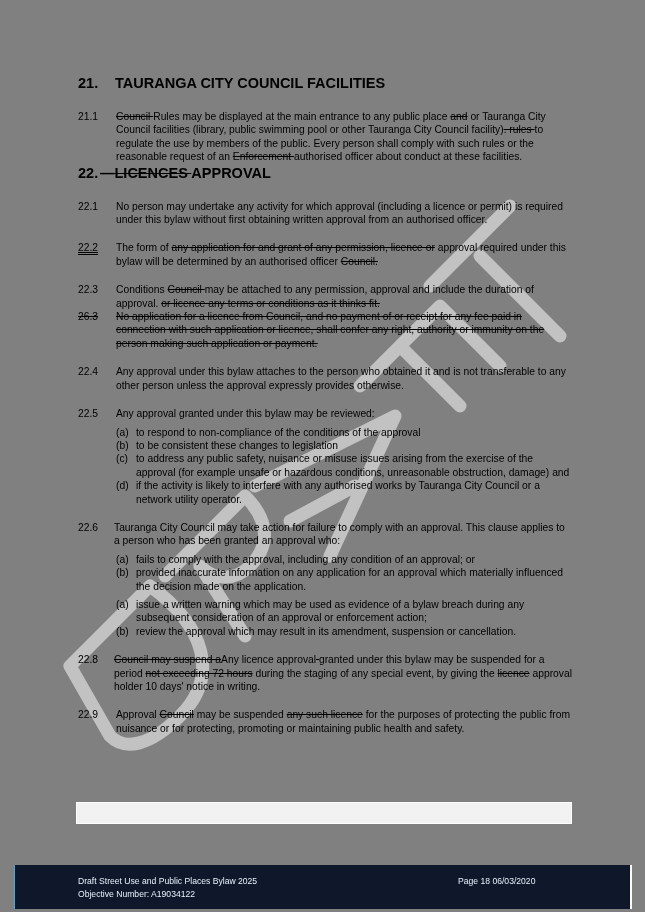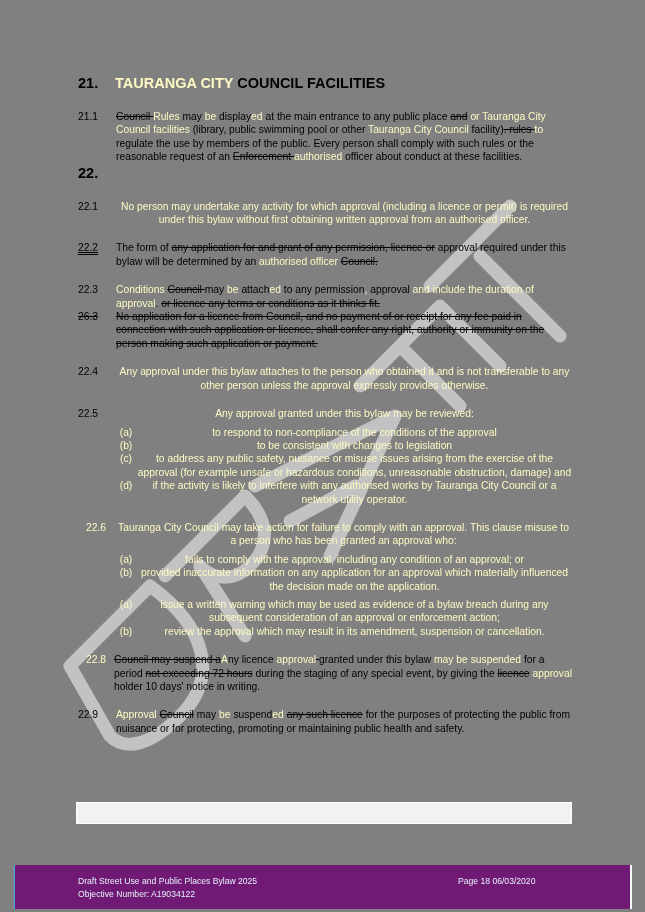--- a/index.html
+++ b/index.html
@@ -9,21 +9,21 @@
     font-family: "Liberation Sans", sans-serif;
     color: #000;
     position: relative;
   }
   .page { position: absolute; left: 0; top: 16px; width: 645px; height: 912px; }
   .watermark {
     position: absolute; left: 0; top: 0; width: 645px; height: 912px;
     pointer-events: none; z-index: 0;
   }
   .content { position: absolute; left: 78px; top: 58px; width: 495px; z-index: 1; }
-  .red { color: #fef9c3; text-align: center; }
+  .red { color: #000000; }
   .strike { text-decoration: line-through; }
   .dunder { text-decoration: underline double; }
   h2.sec {
     margin: 0; font-size: 14.5px; font-weight: bold; line-height: 18px;
     display: flex;
   }
   h2.sec .num { width: 37px; flex: none; }
   .clause { display: flex; font-size: 10.3px; line-height: 13.4px; margin-top: 15px; }
   .clause .cnum { width: 38px; flex: none; }
   .clause .ctext { flex: 1; }
@@ -32,21 +32,21 @@
   .sub .stext { flex: 1; }
   .subs { margin-top: 5px; }
   .sec22 { margin-top: 32px; }
   .c-first { margin-top: 18px; }
   .blankbox {
     position: absolute; left: 76px; top: 786px; width: 494px; height: 20px;
     background: #f2f2f2; border: 1px solid #ffffff; z-index: 1;
   }
   .footer {
     position: absolute; left: 14px; top: 849px; width: 615px; height: 44px;
-    background: #701a75; border-left: 1px solid #46a8e4; border-right: 2px solid #ffffff;
+    background: #0f172a; border-left: 1px solid #46a8e4; border-right: 2px solid #ffffff;
     z-index: 1; color: #e6f2fb; font-size: 8.6px; line-height: 12.5px;
   }
   .footer .fl { position: absolute; left: 63px; top: 10px; }
   .footer .fr { position: absolute; left: 414px; top: 10px; margin-left: 29px; }
 </style>
 </head>
 <body>
 
 <div class="page">
 
@@ -74,20 +74,23 @@
       </span>
     </h2>
 
     <div class="clause c-first">
       <span class="cnum">21.1</span>
       <span class="ctext"><span class="strike">Council </span><span class="red">Rules</span><span> may </span><span class="red">be</span><span> display</span><span class="red">ed</span><span> at the main entrance to any public place </span><span class="strike">and</span><span class="red"> or </span><span class="red">Tauranga City Council facilities</span><span> (library, public swimming pool or other </span><span class="red">Tauranga City Council</span><span> facility)</span><span class="strike">. rules </span><span class="red">to</span><span> regulate the use by members of the public. Every person shall comply with such rules or the reasonable request of an </span><span class="strike">Enforcement </span><span class="red">authorised</span><span> officer about conduct at these facilities.</span></span>
     </div>
 
     <h2 class="sec sec22">
       <span class="num" style="width:22px">22.</span>
+      <span>
+        <span class="red">—</span><span class="strike">LICENCES </span><span class="red">APPROVAL</span>
+      </span>
     </h2>
 
     <div class="clause c-first">
       <span class="cnum">22.1</span>
       <span class="ctext red">No person may undertake any activity for which approval (including a licence or permit) is required under this bylaw without first obtaining written approval from an authorised officer.</span>
     </div>
 
     <div class="clause">
       <span class="cnum"><span class="dunder">22.2</span></span>
       <span class="ctext"><span>The form of </span><span class="strike">any application for and grant of any permission, licence or</span><span> approval required under this bylaw will be determined by an </span><span class="red">authorised officer</span><span> </span><span class="strike">Council.</span></span>
@@ -112,35 +115,35 @@
       <span class="cnum">22.5</span>
       <span class="ctext red">Any approval granted under this bylaw may be reviewed:</span>
     </div>
     <div class="subs red">
       <div class="sub">
           <span class="snum">(a)</span>
           <span class="stext">to respond to non-compliance of the conditions of the approval</span>
         </div>
       <div class="sub">
           <span class="snum">(b)</span>
-          <span class="stext">to be consistent with changes to legislation</span>
+          <span class="stext">to be consistent these changes to legislation</span>
         </div>
       <div class="sub">
           <span class="snum">(c)</span>
           <span class="stext">to address any public safety, nuisance or misuse issues arising from the exercise of the approval (for example unsafe or hazardous conditions, unreasonable obstruction, damage) and</span>
         </div>
       <div class="sub">
           <span class="snum">(d)</span>
           <span class="stext">if the activity is likely to interfere with any authorised works by Tauranga City Council or a network utility operator.</span>
         </div>
     </div>
 
     <div class="clause red">
       <span class="cnum" style="width:36px">22.6</span>
-      <span class="ctext">Tauranga City Council may take action for failure to comply with an approval. This clause misuse to a person who has been granted an approval who:</span>
+      <span class="ctext">Tauranga City Council may take action for failure to comply with an approval. This clause applies to a person who has been granted an approval who:</span>
     </div>
     <div class="subs red">
       <div class="sub">
           <span class="snum">(a)</span>
           <span class="stext">fails to comply with the approval, including any condition of an approval; or</span>
         </div>
       <div class="sub">
           <span class="snum">(b)</span>
           <span class="stext">provided inaccurate information on any application for an approval which materially influenced the decision made on the application.</span>
         </div>

